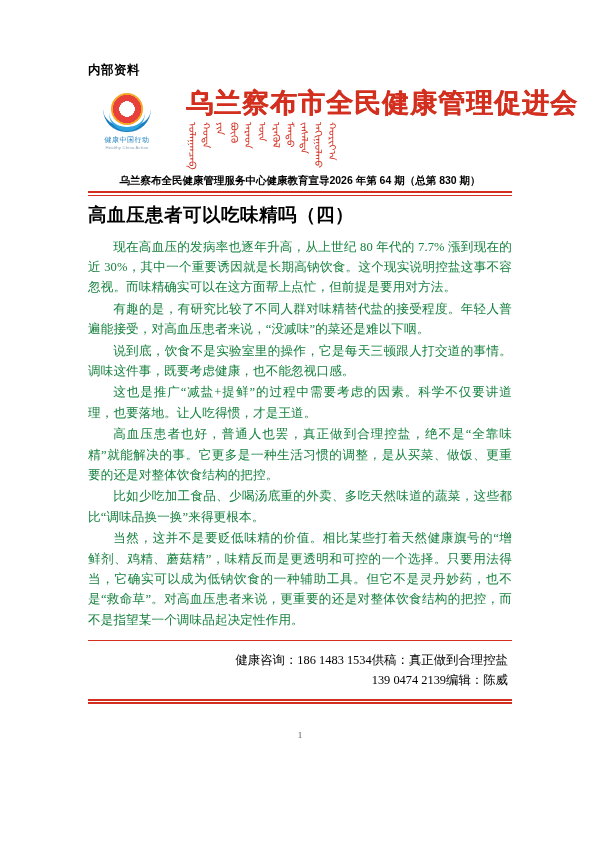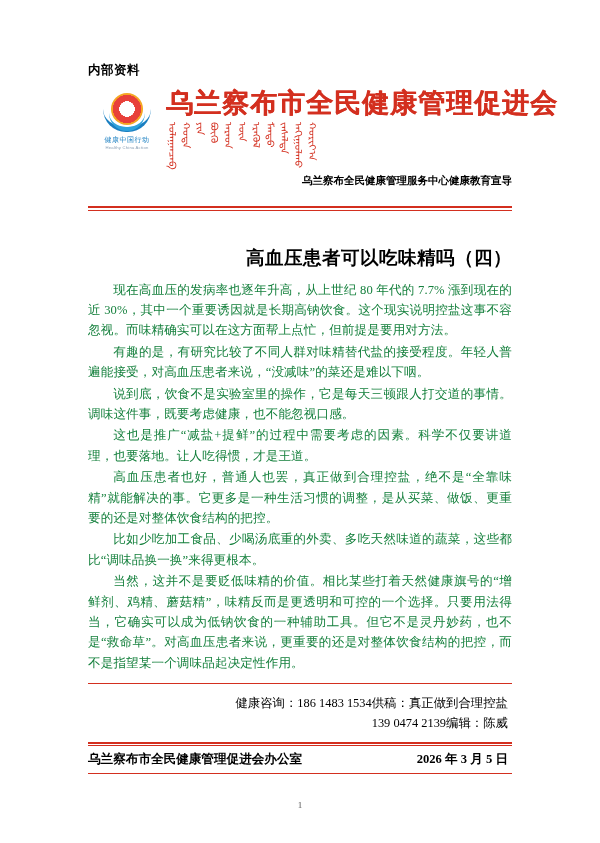--- a/index.html
+++ b/index.html
@@ -26,21 +26,21 @@
     font-weight: bold;
     font-size: 12.5px;
     color: #000;
     letter-spacing: 0.5px;
     margin-bottom: 8px;
   }
   .masthead {
     display: flex;
     align-items: flex-start;
     justify-content: flex-start;
-    gap: 0;
+    gap: 20px;
     margin-top: 2px;
   }
   .logo {
     width: 78px;
     flex: 0 0 78px;
     text-align: center;
     padding-top: 4px;
   }
   .logo-emblem {
     width: 54px;
@@ -114,43 +114,43 @@
     writing-mode: vertical-lr;
     font-family: "Liberation Serif", serif;
     font-size: 11px;
     color: #d32f1f;
     letter-spacing: -1px;
     line-height: 1;
     transform: scaleX(0.85);
   }
   .issue-line {
     display: flex;
-    justify-content: flex-end;
+    justify-content: center;
     align-items: baseline;
     font-family: "Liberation Sans", sans-serif;
     font-weight: bold;
     font-size: 10.5px;
     color: #000;
     margin-top: 6px;
-    padding-bottom: 18px;
+    padding-bottom: 3px;
   }
   .rule-red-thick {
     border-top: 2.6px solid #d32f1f;
     margin-bottom: 1.5px;
   }
   .rule-red-thin {
     border-top: 1px solid #d32f1f;
   }
   .doc-title {
-    text-align: right;
+    text-align: left;
     font-family: "Liberation Serif", serif;
     font-weight: bold;
     font-size: 18.5px;
     color: #000;
-    margin: 34px 0 10px 0;
+    margin: 6px 0 10px 0;
     letter-spacing: 0.5px;
   }
   .body-text p {
     margin: 0 0 1px 0;
     font-family: "Liberation Serif", serif;
     font-size: 12.6px;
     line-height: 1.62;
     color: #15803d;
     text-align: justify;
     text-indent: 2em;
@@ -221,20 +221,21 @@
         <div class="mcol">ᠮᠡᠨᠳᠦ</div>
         <div class="mcol">ᠵᠠᠰᠠᠯᠲᠠ</div>
         <div class="mcol">ᠠᠬᠢᠭᠤᠯᠬᠤ</div>
         <div class="mcol">ᠬᠣᠷᠢᠶ᠎ᠠ</div>
       </div>
     </div>
   </div>
 
   <div class="issue-line">
     <div>乌兰察布全民健康管理服务中心健康教育宣导</div>
+    <div>2026 年第 64 期（总第 830 期）</div>
   </div>
   <div class="rule-red-thick"></div>
   <div class="rule-red-thin"></div>
 
   <div class="doc-title">高血压患者可以吃味精吗（四）</div>
 
   <div class="body-text">
     <p>现在高血压的发病率也逐年升高，从上世纪 80 年代的 7.7% 漲到现在的近 30%，其中一个重要诱因就是长期高钠饮食。这个现实说明控盐这事不容忽视。而味精确实可以在这方面帮上点忙，但前提是要用对方法。</p>
     <p>有趣的是，有研究比较了不同人群对味精替代盐的接受程度。年轻人普遍能接受，对高血压患者来说，“没减味”的菜还是难以下咽。</p>
     <p>说到底，饮食不是实验室里的操作，它是每天三顿跟人打交道的事情。调味这件事，既要考虑健康，也不能忽视口感。</p>
@@ -259,22 +260,18 @@
       <div class="contact-left indented">139 0474 2139</div>
       <div class="contact-right">
         <span>编辑：</span><span>陈威</span>
       </div>
     </div>
   </div>
 
   <div class="footer-rules">
     <div class="rule-red-thick"></div>
     <div class="rule-red-thin"></div>
-    <div class="footer-line">
-      <div>乌兰察布市全民健康管理促进会办公室</div>
-      <div>2026 年 3 月 5 日</div>
-    </div>
     <div class="rule-red-thin"></div>
   </div>
 
   <div class="page-number">1</div>
 
 </div>
 
 </body></html>

